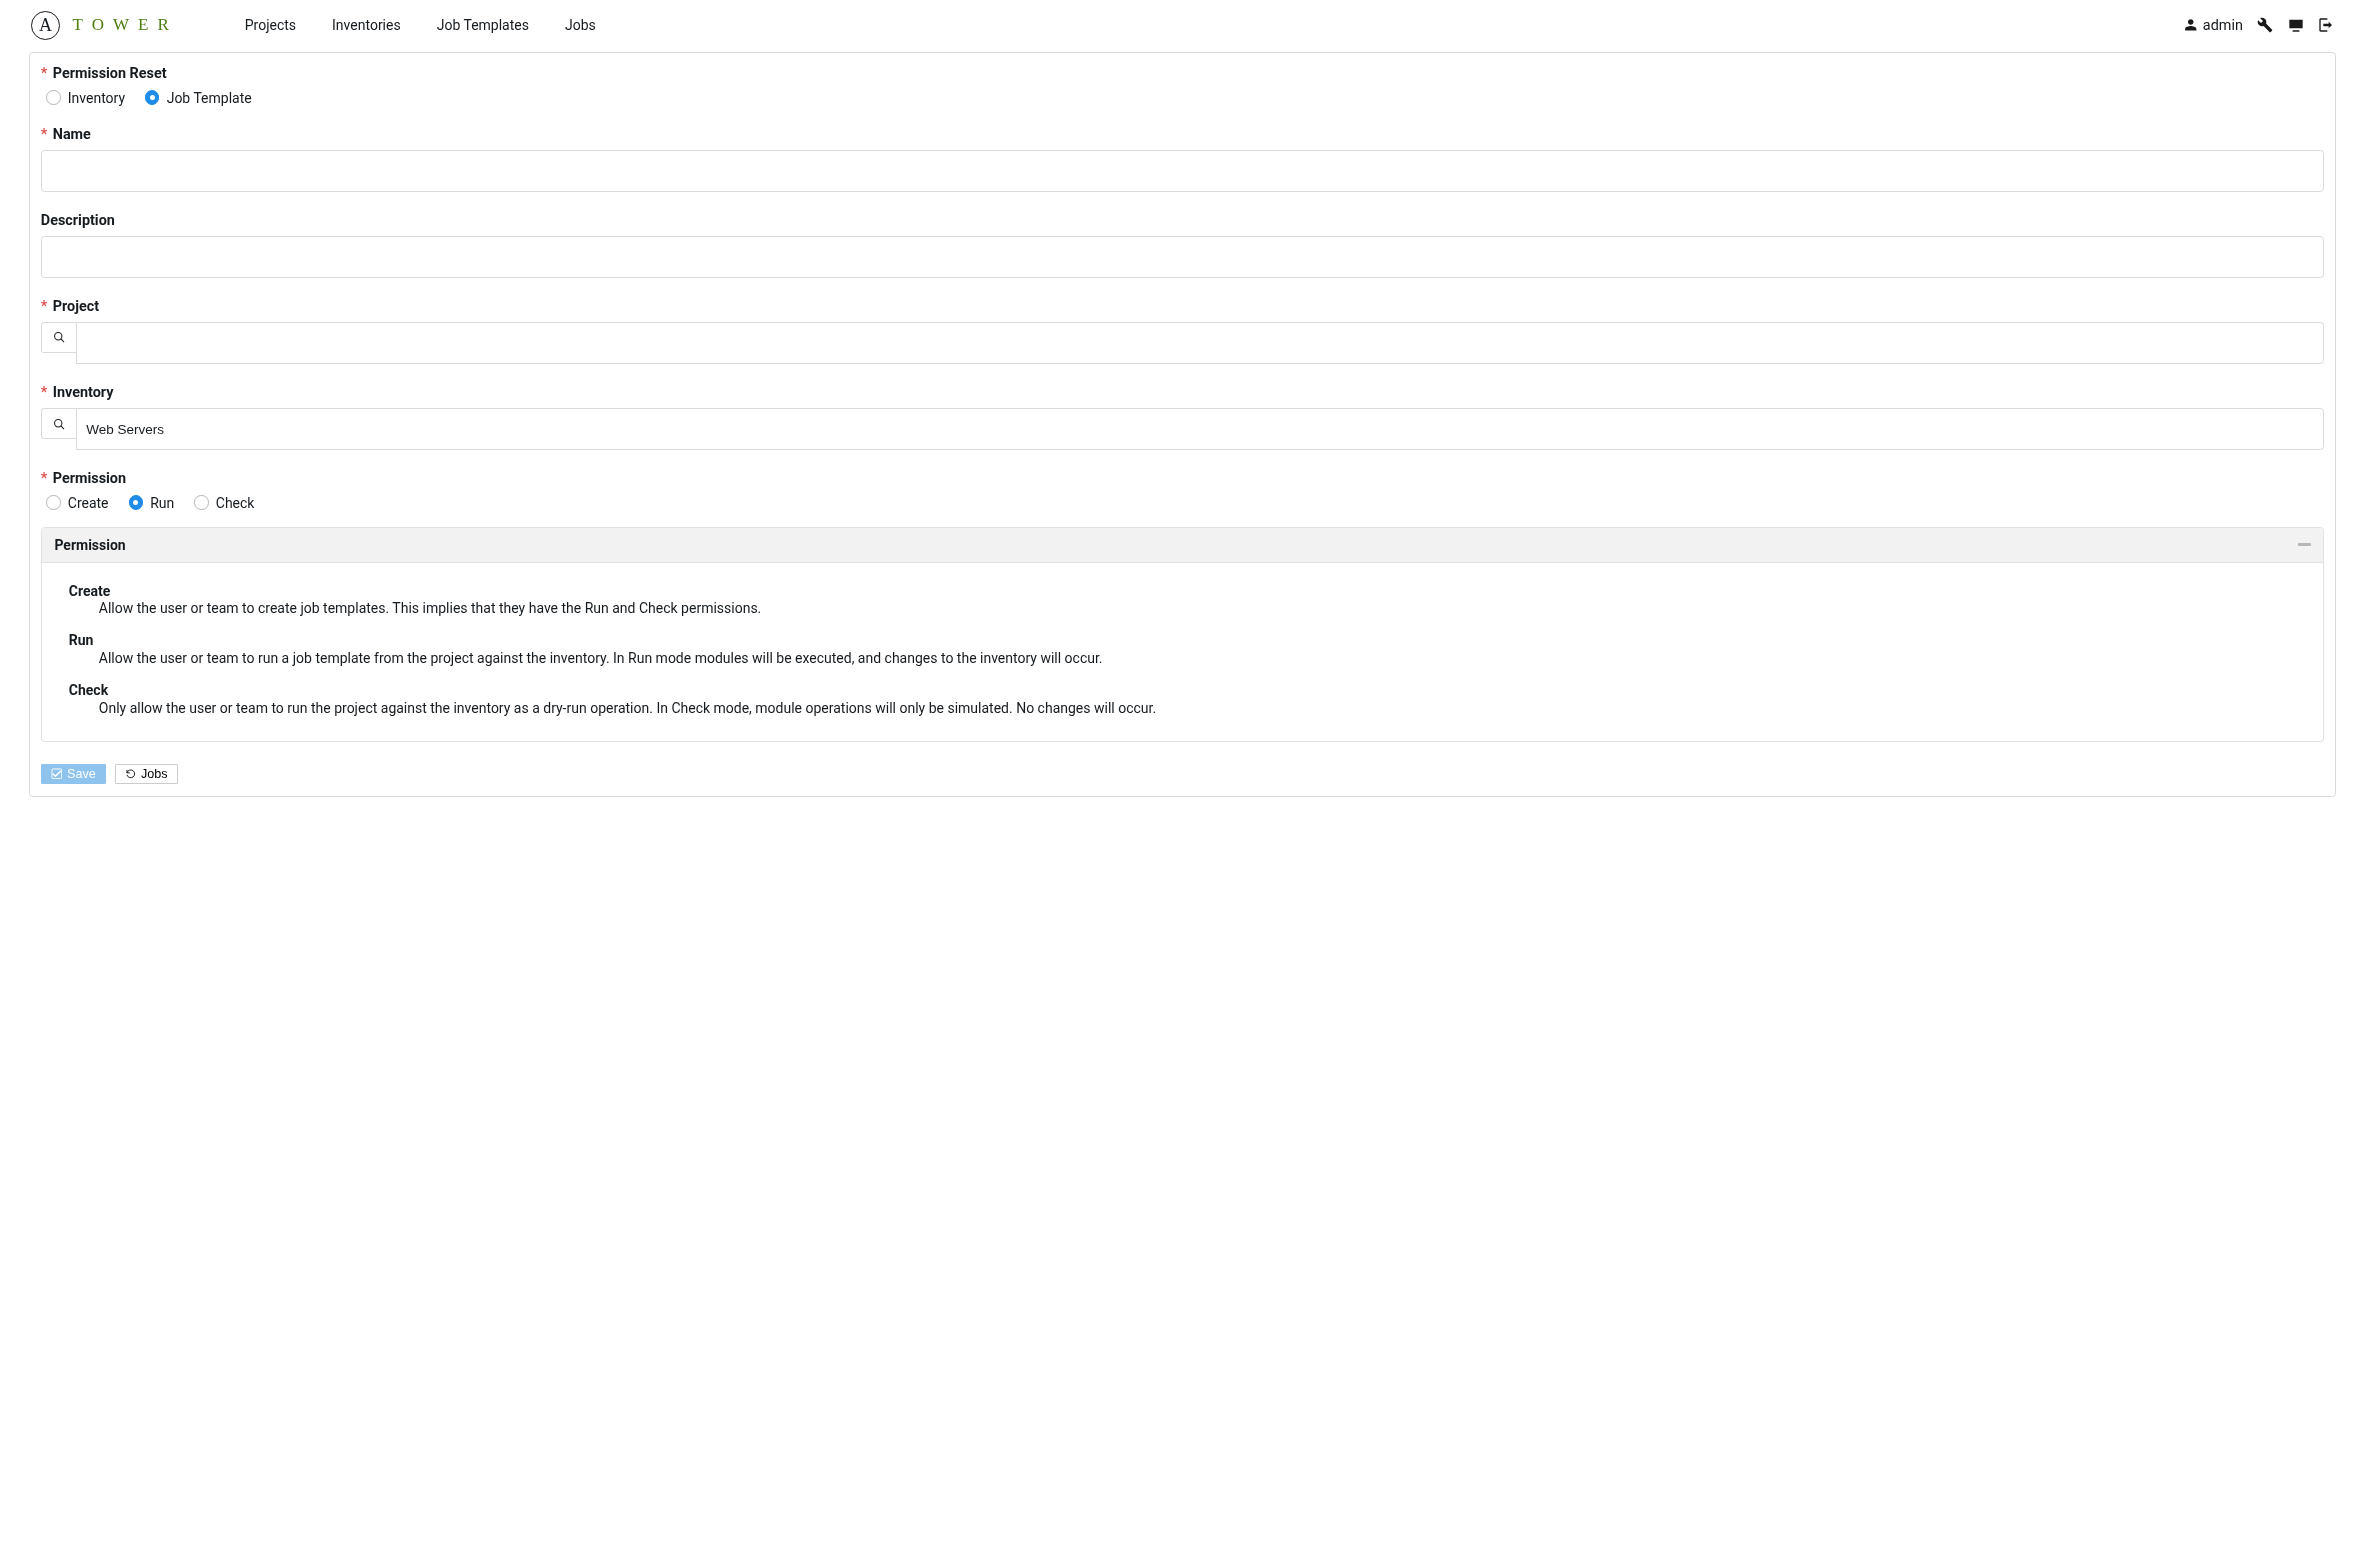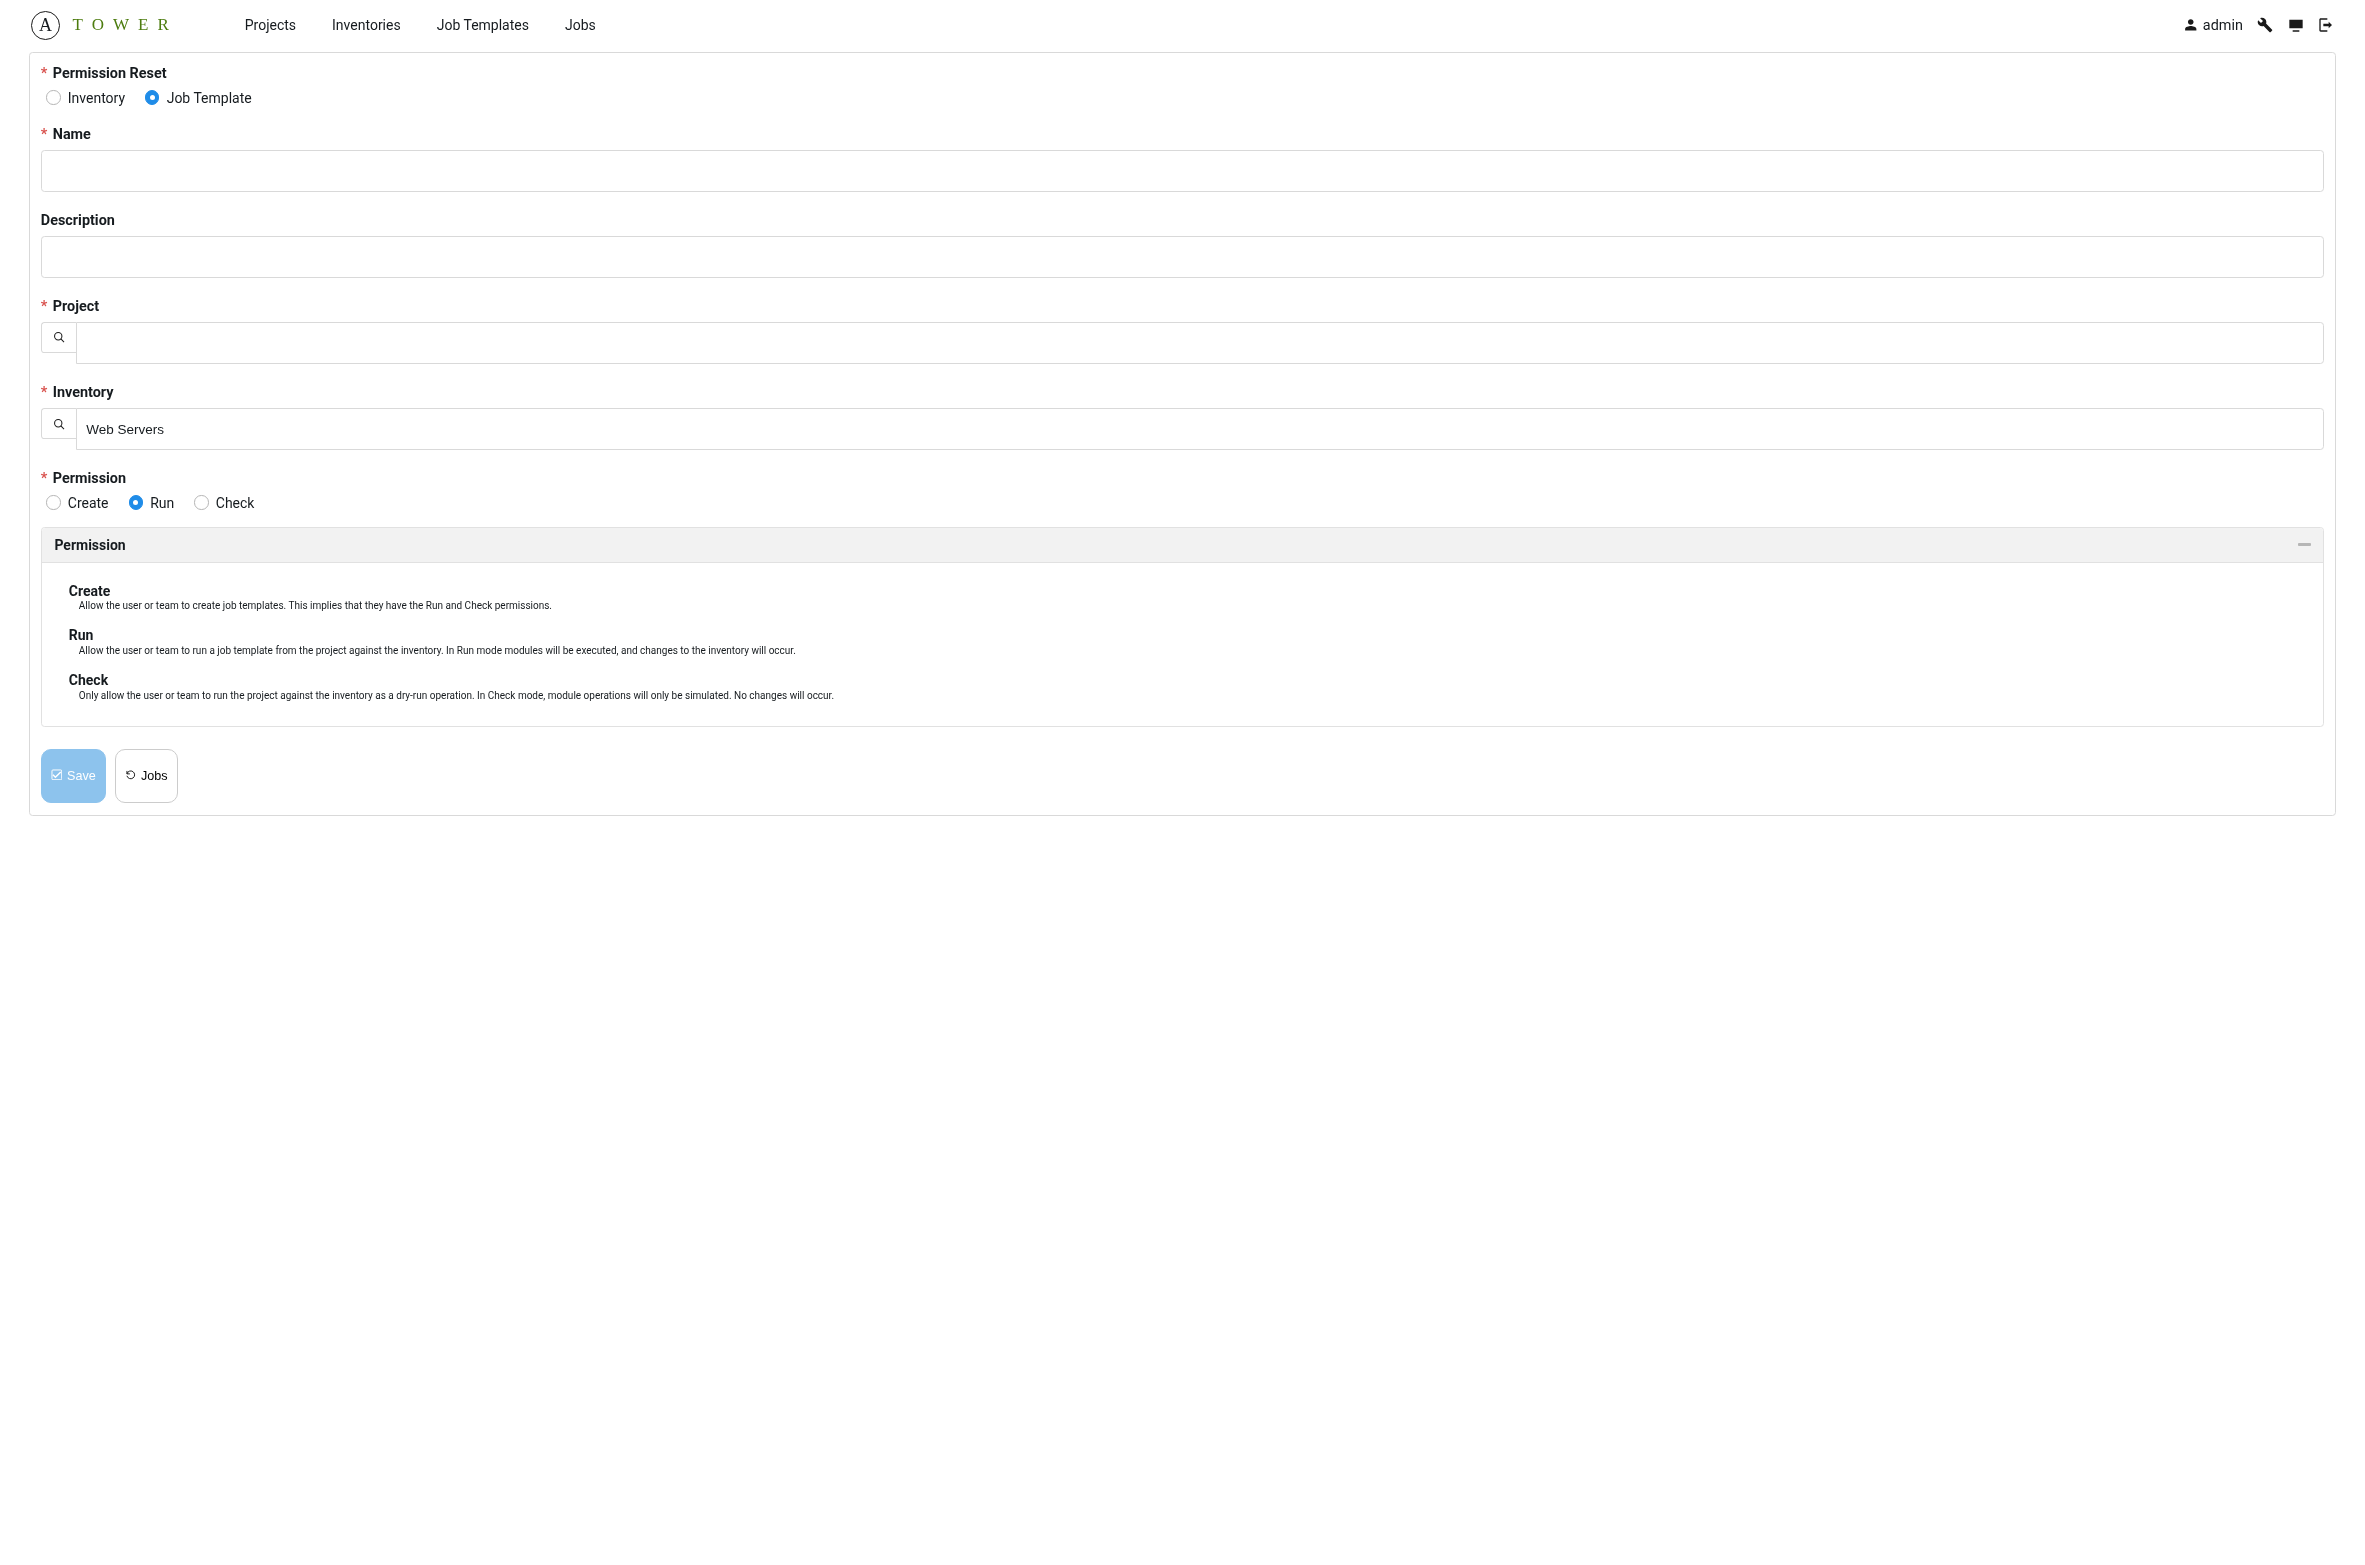--- a/index.html
+++ b/index.html
@@ -144,28 +144,28 @@
     font-weight: 700;
     font-size: 14px;
     border-bottom: 0.9px solid #e1e1e1;
     border-radius: 3.6px 3.6px 0 0;
   }
   .minus-icon { width: 12.6px; height: 2.7px; background: #b6b6b6; border-radius: 0.9px; }
   .help-body { padding: 20px 27px 25px 27px; }
   .help-body dl { margin-bottom: 16px; }
   .help-body dl:last-child { margin-bottom: 0; }
   .help-body dt { font-weight: 700; font-size: 14px; margin-bottom: 1.8px; }
-  .help-body dd { font-size: 10px; margin-left: 10px; color: #161b1f; }
+  .help-body dd { font-size: 14px; margin-left: 30px; color: #161b1f; }
 
   
   .actions { display: flex; gap: 9px; margin-top: 21.6px; }
   .btn {
-    display: inline-flex; align-items: flex-start; gap: 4.5px;
-    border: 0.9px solid #ccc; border-radius: 10px;
-    padding: 19px 9px; font-size: 12.6px;
+    display: inline-flex; align-items: center; gap: 4.5px;
+    border: 0.9px solid #ccc; border-radius: 1px;
+    padding: 2px 9px; font-size: 12.6px;
     cursor: pointer; background: #fff;
   }
   .btn-primary {
     background: #8dc3ed; color: #fff; border-color: #8dc3ed;
   }
   .btn svg { width: 11.7px; height: 11.7px; }
   .btn-primary svg { fill: #fff; stroke: #fff; }
   .btn-default svg { fill: #1a1a1a; stroke: #1a1a1a; }
 </style>
 </head>

